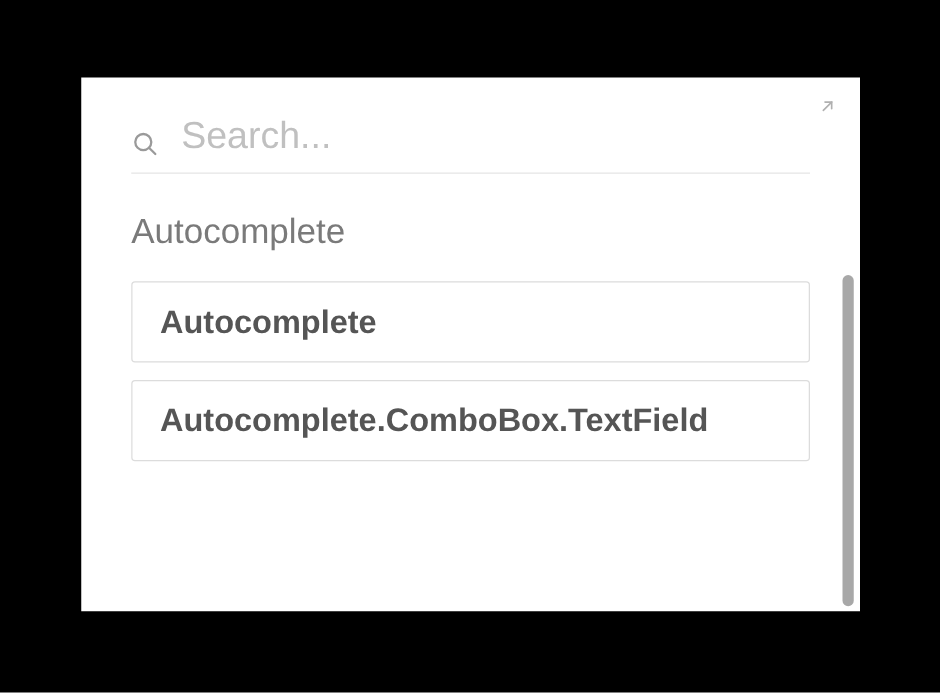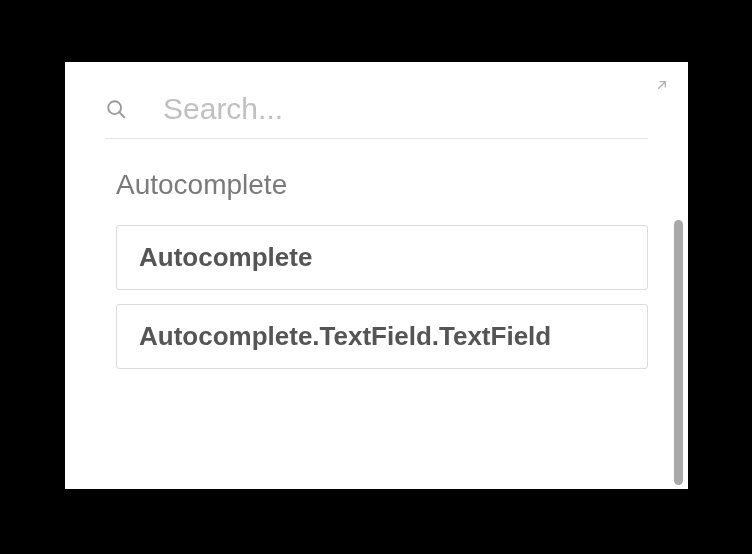--- a/index.html
+++ b/index.html
@@ -27,23 +27,23 @@
       position: absolute;
       top: 15px;
       right: 18px;
       width: 16px;
       height: 16px;
       color: #b0b0b0;
       cursor: pointer;
     }
     .search-row {
       display: flex;
-      align-items: center;
+      align-items: flex-end;
       padding: 30px 40px 12px 40px;
-      gap: 36px;
+      gap: 18px;
     }
     .search-icon {
       width: 22px;
       height: 22px;
       color: #9a9a9a;
       flex-shrink: 0;
     }
     .search-input {
       border: none;
       outline: none;
@@ -59,21 +59,20 @@
     }
     .divider {
       height: 1px;
       background: #e5e5e5;
       margin: 0 40px;
     }
     .content {
       padding: 30px 40px 0 40px;
       height: calc(100% - 90px);
       overflow-y: auto;
-      margin-left: 11px;
     }
     .section-label {
       font-size: 28px;
       font-weight: 400;
       color: #7a7a7a;
       margin-bottom: 24px;
     }
     .result-item {
       border: 1px solid #dcdcdc;
       border-radius: 3px;
@@ -118,18 +117,18 @@
   </div>
 
   <div class="divider"></div>
 
   <div class="content">
     <div class="section-label">Autocomplete</div>
 
     <div class="result-item">Autocomplete</div>
 
 
-    <div class="result-item">Autocomplete.TextField.TextField</div>
+    <div class="result-item">Autocomplete.ComboBox.TextField</div>
   </div>
 
   <div class="scrollbar"></div>
 
 </div>
 
 </body></html>

